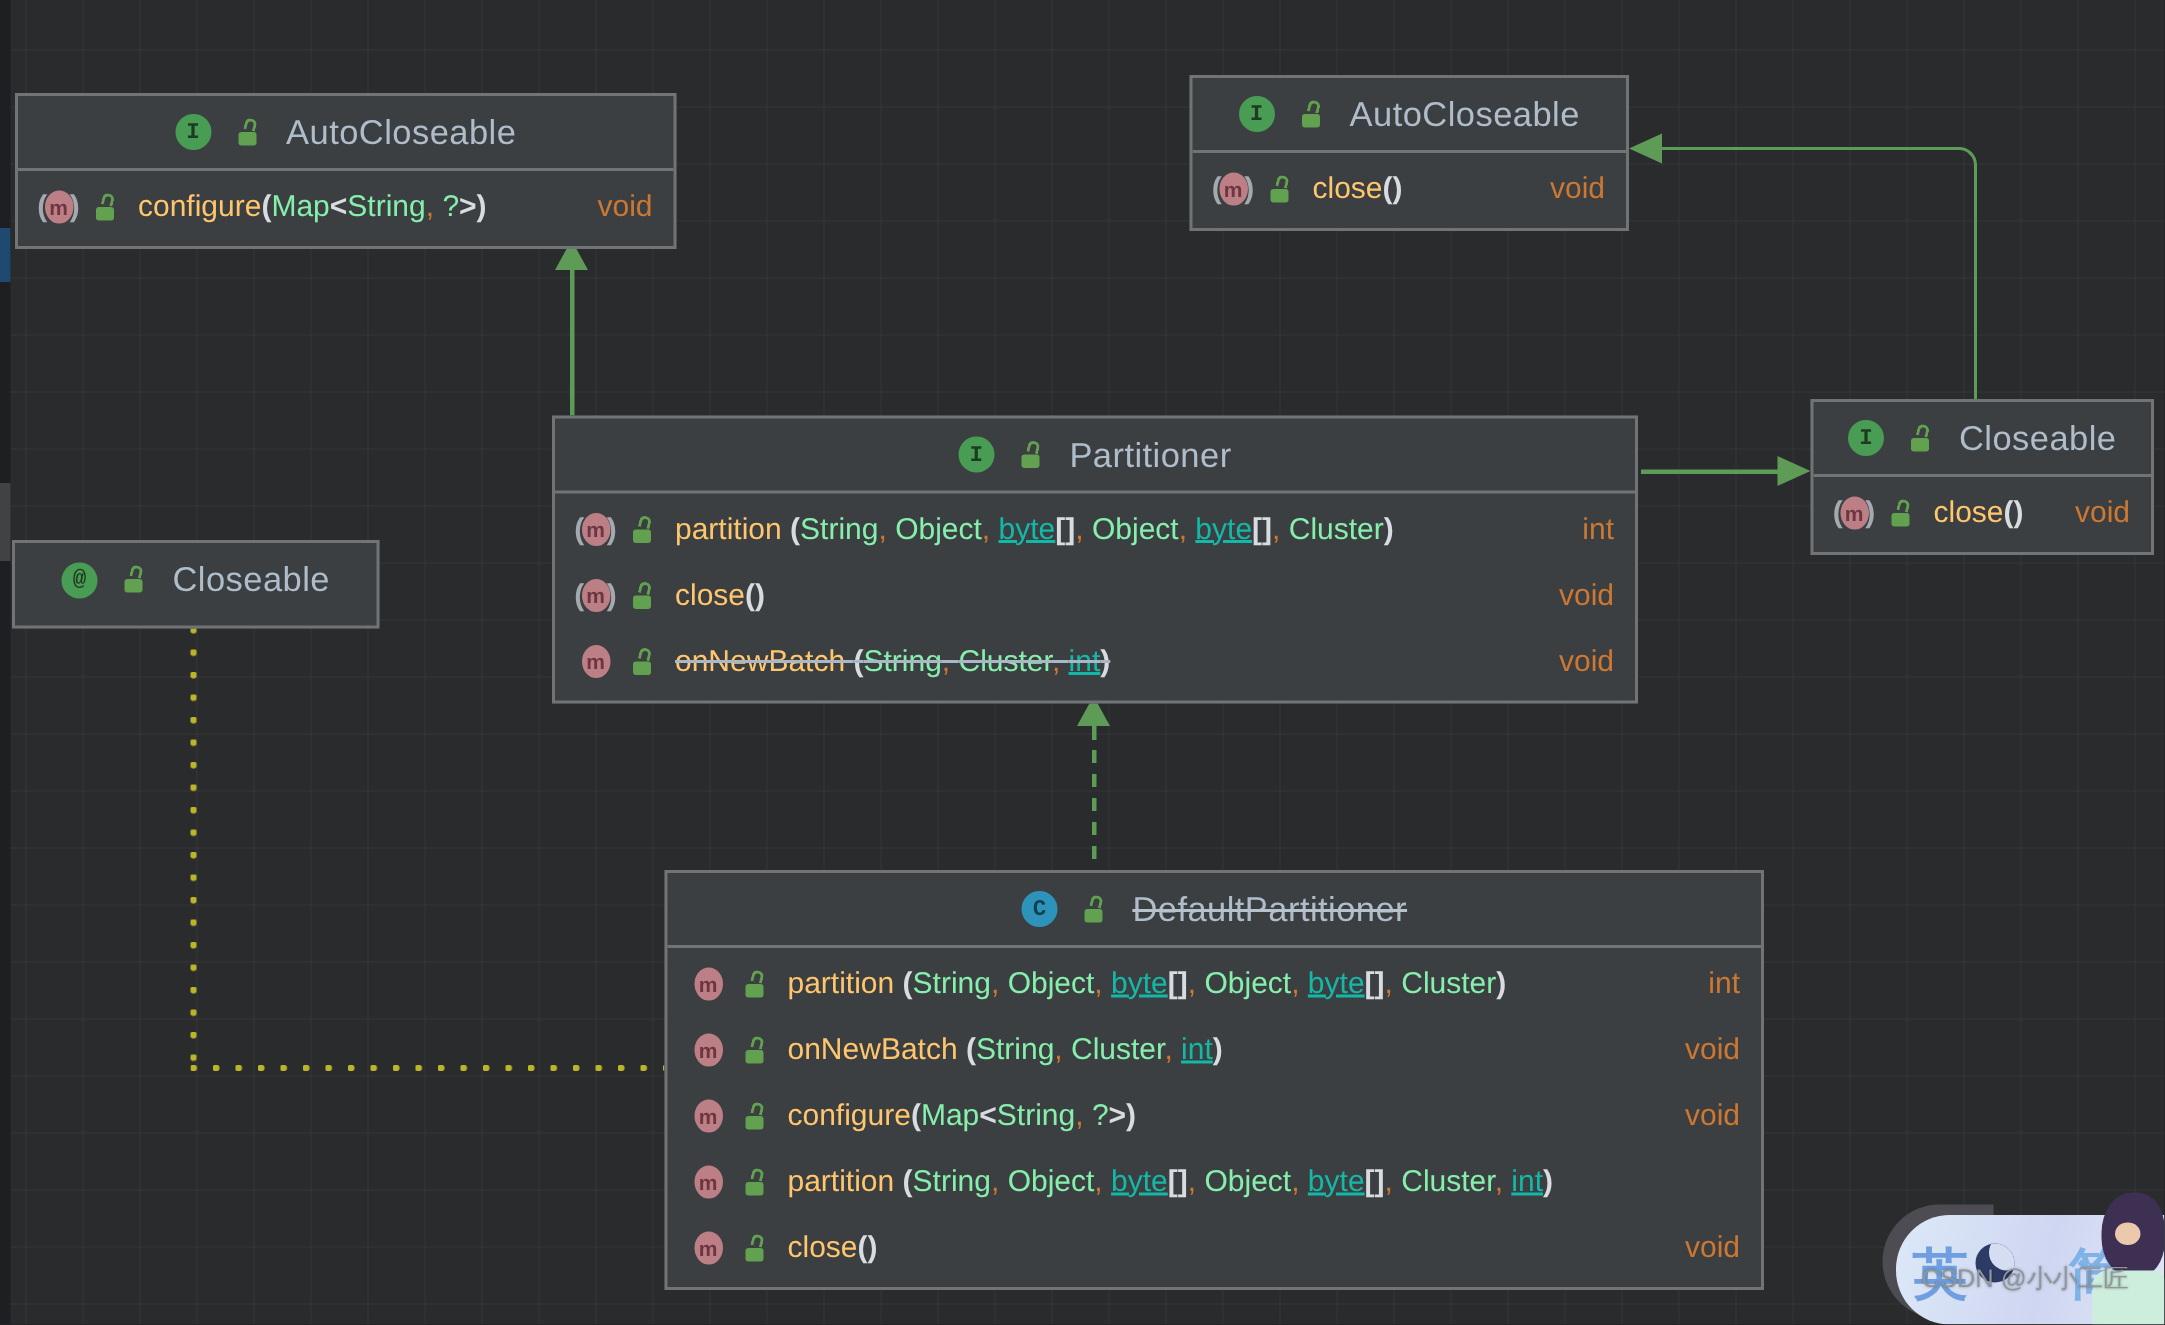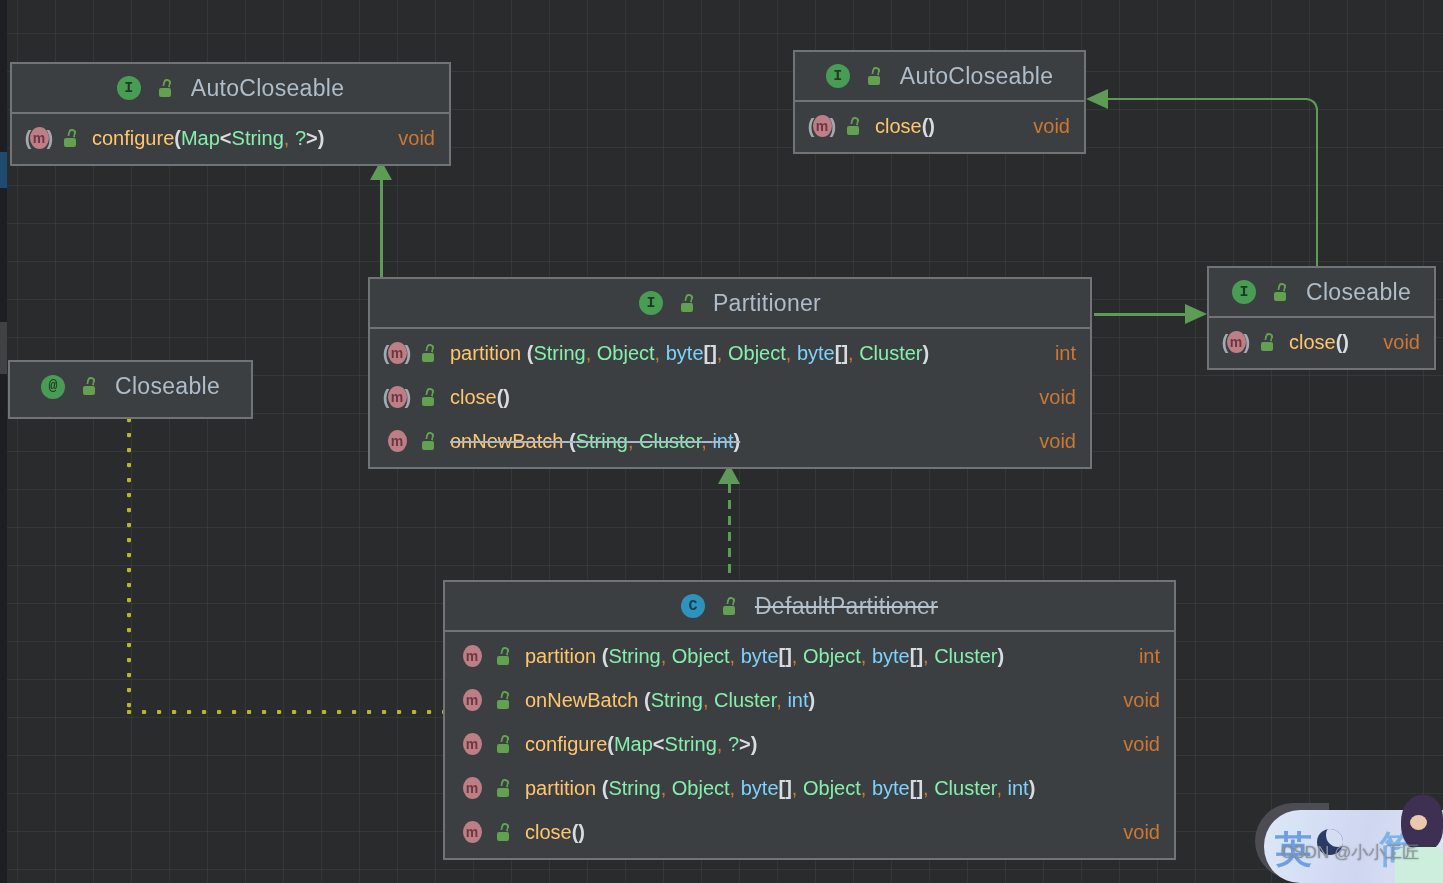--- a/index.html
+++ b/index.html
@@ -59,21 +59,21 @@
     position:absolute;top:-1px;left:5px;width:8px;height:8px;
     border:2.5px solid #61a14f;border-bottom:none;border-radius:5px 5px 0 0;
     transform:rotate(14deg);
   }
   .lock .lock-body{position:absolute;bottom:0;left:1px;width:12px;height:9px;background:#61a14f;border-radius:2px;}
   .sig{font-size:20px;margin-left:6px;}
   .sig.strike{text-decoration:line-through;text-decoration-color:#a9b7c6;text-decoration-thickness:2px;}
   .ret{margin-left:auto;font-size:20px;color:var(--ret);padding-left:18px;}
   .seg-n{color:#ffc66d;}
   .seg-t{color:#86efac;}
-  .seg-k{color:#7dd3fc;}
+  .seg-k{color:#14b8a6;text-decoration:underline;}
   .seg-p{color:#d8dce0;font-weight:bold;}
   .seg-c{color:#cc7832;}
 
   
   .edge{position:absolute;z-index:1;}
   .line-v{width:2.5px;background:var(--green);}
   .line-h{height:2.5px;background:var(--green);}
   .arrow-up{width:0;height:0;border-left:11px solid transparent;border-right:11px solid transparent;border-bottom:20px solid var(--green);}
   .arrow-right{width:0;height:0;border-top:10px solid transparent;border-bottom:10px solid transparent;border-left:22px solid var(--green);}
   .arrow-left{width:0;height:0;border-top:10px solid transparent;border-bottom:10px solid transparent;border-right:22px solid var(--green);}

